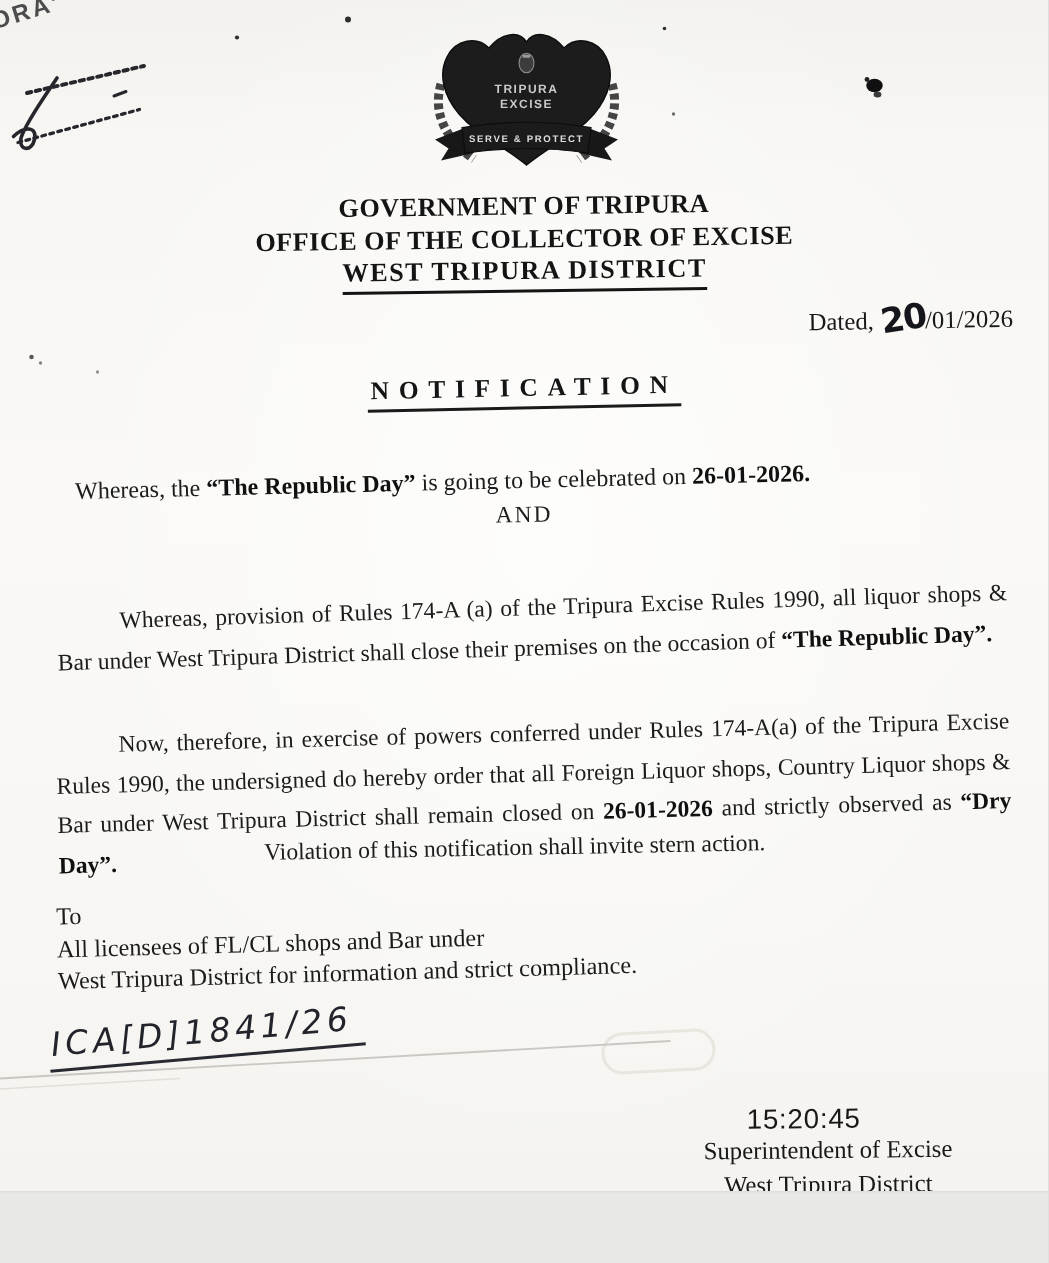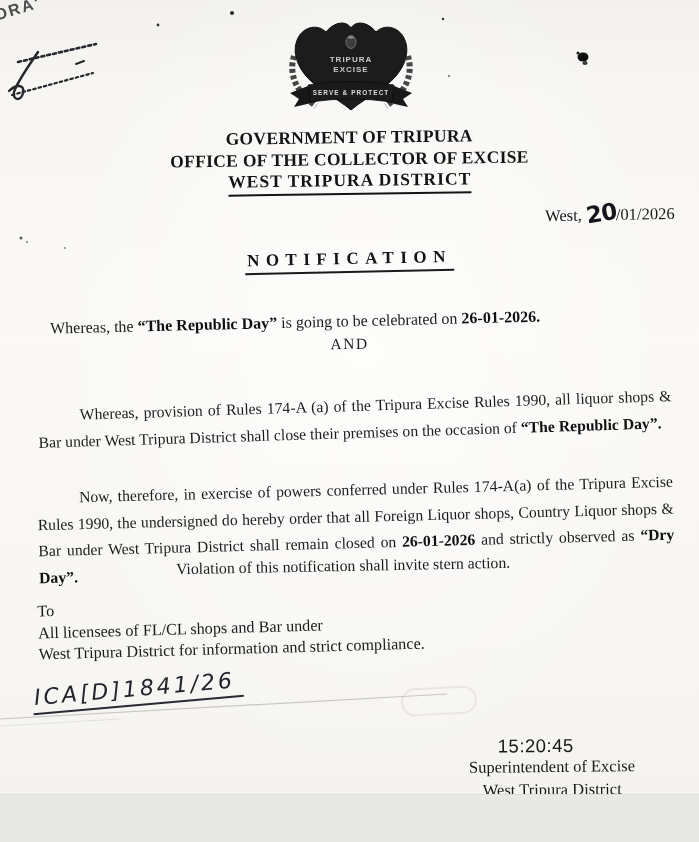--- a/index.html
+++ b/index.html
@@ -120,21 +120,21 @@
       <text x="67" y="74.5" text-anchor="middle" font-family="Liberation Sans, sans-serif" font-size="6.4" font-weight="bold" letter-spacing="1.1" fill="#dcdcdc">SERVE &amp; PROTECT</text>
     </g>
   </svg>
 
   <div class="header">
     <div>GOVERNMENT OF TRIPURA</div>
     <div>OFFICE OF THE COLLECTOR OF EXCISE</div>
     <div><span class="underlined">WEST TRIPURA DISTRICT</span></div>
   </div>
 
-  <div class="dateline"><span>West, </span><span class="hand-day">20</span><span>/01/2026</span></div>
+  <div class="dateline"><span>Dated, </span><span class="hand-day">20</span><span>/01/2026</span></div>
 
   <div class="notif-title">
     <span class="t">NOTIFICATION</span>
   </div>
 
   <p class="para para-1"><span>Whereas, the </span><b>“The Republic Day”</b><span> is going to be celebrated on </span><b>26-01-2026.</b></p>
 
   <div class="conj">AND</div>
 
   <p class="para para-2"><span>Whereas, provision of Rules 174-A (a) of the Tripura Excise Rules 1990, all liquor shops &amp; Bar under West Tripura District shall close their premises on the occasion of </span><b>“The Republic Day”.</b></p>

